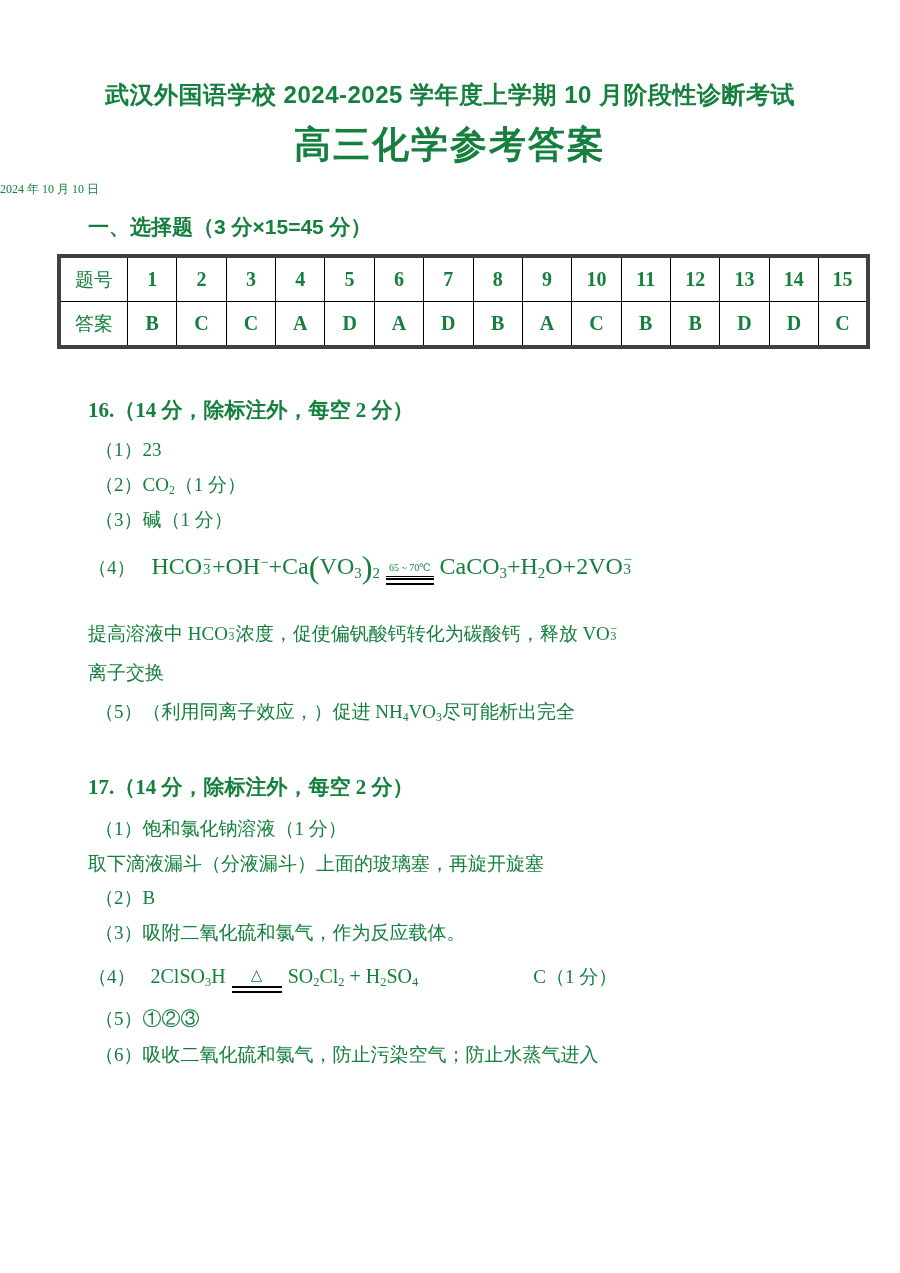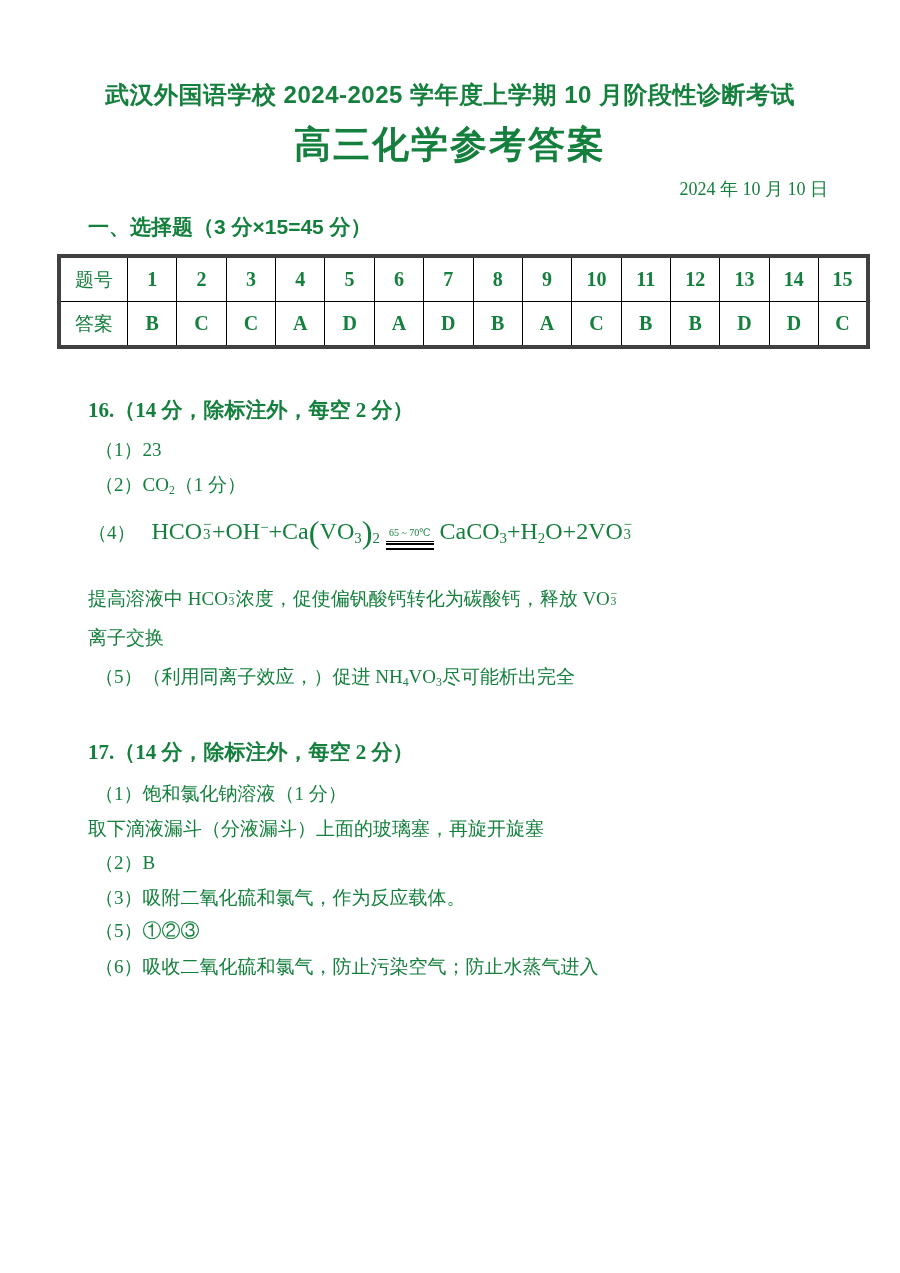--- a/index.html
+++ b/index.html
@@ -16,21 +16,21 @@
     font-weight:bold;font-size:24px;line-height:30px;
     text-align:center;margin:0;padding-top:64px;
     letter-spacing:0.5px;
   }
   .t-sub{
     font-family:"Liberation Sans","DejaVu Sans",sans-serif;
     font-weight:bold;font-size:37px;line-height:46px;
     text-align:center;margin:12px 0 0 0;letter-spacing:2px;
   }
   .t-date{
-    font-size:18px;line-height:22px;text-align:right;
+    font-size:12px;line-height:22px;text-align:left;
     margin-top:10px;padding-right:72px;
   }
   .sec-h{
     font-family:"Liberation Sans","DejaVu Sans",sans-serif;
     font-weight:bold;font-size:21px;line-height:26px;
     margin:14px 0 0 88px;
   }
   table.answers{
     border-collapse:collapse;table-layout:fixed;
     width:813px;margin:14px 0 0 57px;
@@ -140,35 +140,40 @@
         <td>D</td>
         <td>C</td>
       </tr>
     </tbody>
   </table>
 
   <div class="q-h">16.（14 分，除标注外，每空 2 分）</div>
 
   <div class="line ind m14">（1）23</div>
   <div class="line ind">（2）CO<sub>2</sub>（1 分）</div>
+  <div class="line ind">（3）碱（1 分）</div>
 
   <div class="line ind eq-line eq16">
     <span class="pfx">（4）</span>
     <span>HCO<span class="ss"><i>−</i><b>3</b></span>+OH<sup>−</sup>+Ca<span class="bp">(</span>VO<sub>3</sub><span class="bp">)</span><sub>2</sub></span><span class="rxn u"><span class="cond">65 ~ 70℃</span><span class="dbar"></span></span><span>CaCO<sub>3</sub>+H<sub>2</sub>O+2VO<span class="ss"><i>−</i><b>3</b></span></span>
   </div>
 
   <div class="line m30">提高溶液中 HCO<span class="ss"><i>−</i><b>3</b></span>浓度，促使偏钒酸钙转化为碳酸钙，释放 VO<span class="ss"><i>−</i><b>3</b></span></div>
   <div class="line m13">离子交换</div>
 
   <div class="line ind m13">（5）（利用同离子效应，）促进 NH<sub>4</sub>VO<sub>3</sub>尽可能析出完全</div>
 
   <div class="q-h second">17.（14 分，除标注外，每空 2 分）</div>
 
   <div class="line ind m16">（1）饱和氯化钠溶液（1 分）</div>
   <div class="line">取下滴液漏斗（分液漏斗）上面的玻璃塞，再旋开旋塞</div>
   <div class="line ind m8">（2）B</div>
   <div class="line ind">（3）吸附二氧化硫和氯气，作为反应载体。</div>
 
+  <div class="line ind eq-line eq17 m8">
+    <span class="pfx">（4）</span>
+    <span>2ClSO<sub>3</sub>H</span><span class="rxn heat"><span class="cond">△</span><span class="dbar"></span></span><span>SO<sub>2</sub>Cl<sub>2</sub> + H<sub>2</sub>SO<sub>4</sub></span><span class="sfx">C（1 分）</span>
+  </div>
 
   <div class="line ind m7">（5）①②③</div>
   <div class="line ind m10">（6）吸收二氧化硫和氯气，防止污染空气；防止水蒸气进入</div>
 
 </div>
 
 </body></html>

